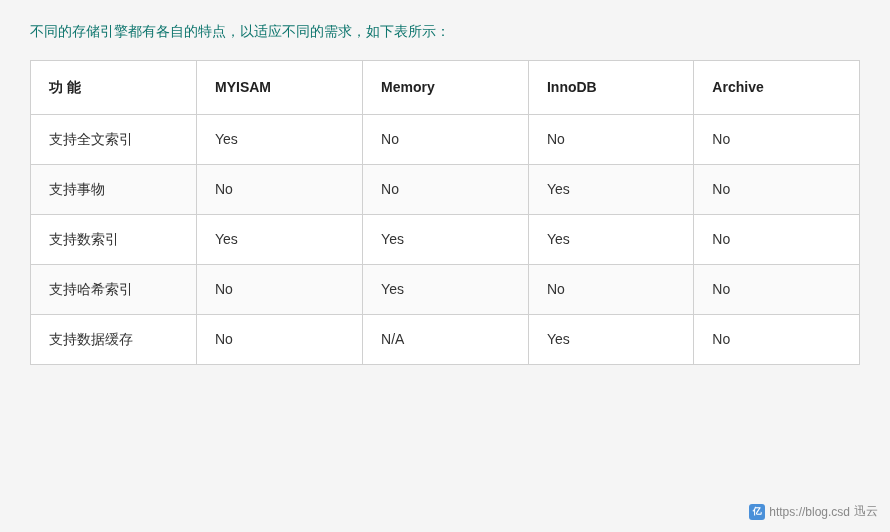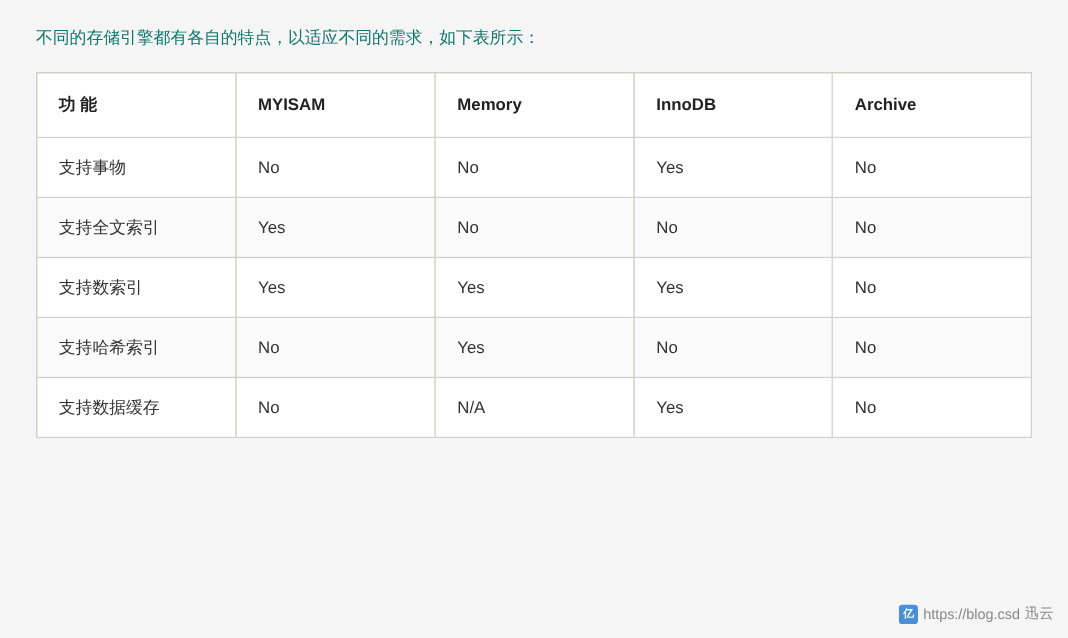--- a/index.html
+++ b/index.html
@@ -21,21 +21,21 @@
     .intro-text {
       font-size: 14px;
       color: #0f766e;
       margin-bottom: 18px;
       line-height: 1.6;
     }
 
     .comparison-table {
       width: 100%;
       border-collapse: collapse;
-      background: #84cc16;
+      background: #404040;
       border: 1px solid #d0d0d0;
       padding-left: 42px;
     }
 
     .comparison-table th,
     .comparison-table td {
       border: 1px solid #d0d0d0;
       padding: 14px 18px;
       text-align: left;
       vertical-align: middle;
@@ -116,31 +116,31 @@
     <tr>
       <th class="col-feature">功 能</th>
       <th class="col-myisam">MYISAM</th>
       <th class="col-memory">Memory</th>
       <th class="col-innodb">InnoDB</th>
       <th class="col-archive">Archive</th>
     </tr>
   </thead>
   <tbody id="table-body">
       <tr>
+        <td class="col-feature">支持全文索引</td>
+        <td>Yes</td>
+        <td>No</td>
+        <td>No</td>
+        <td>No</td>
+      </tr>
+      <tr>
         <td class="col-feature">支持事物</td>
         <td>No</td>
         <td>No</td>
         <td>Yes</td>
-        <td>No</td>
-      </tr>
-      <tr>
-        <td class="col-feature">支持全文索引</td>
-        <td>Yes</td>
-        <td>No</td>
-        <td>No</td>
         <td>No</td>
       </tr>
       <tr>
         <td class="col-feature">支持数索引</td>
         <td>Yes</td>
         <td>Yes</td>
         <td>Yes</td>
         <td>No</td>
       </tr>
       <tr>

